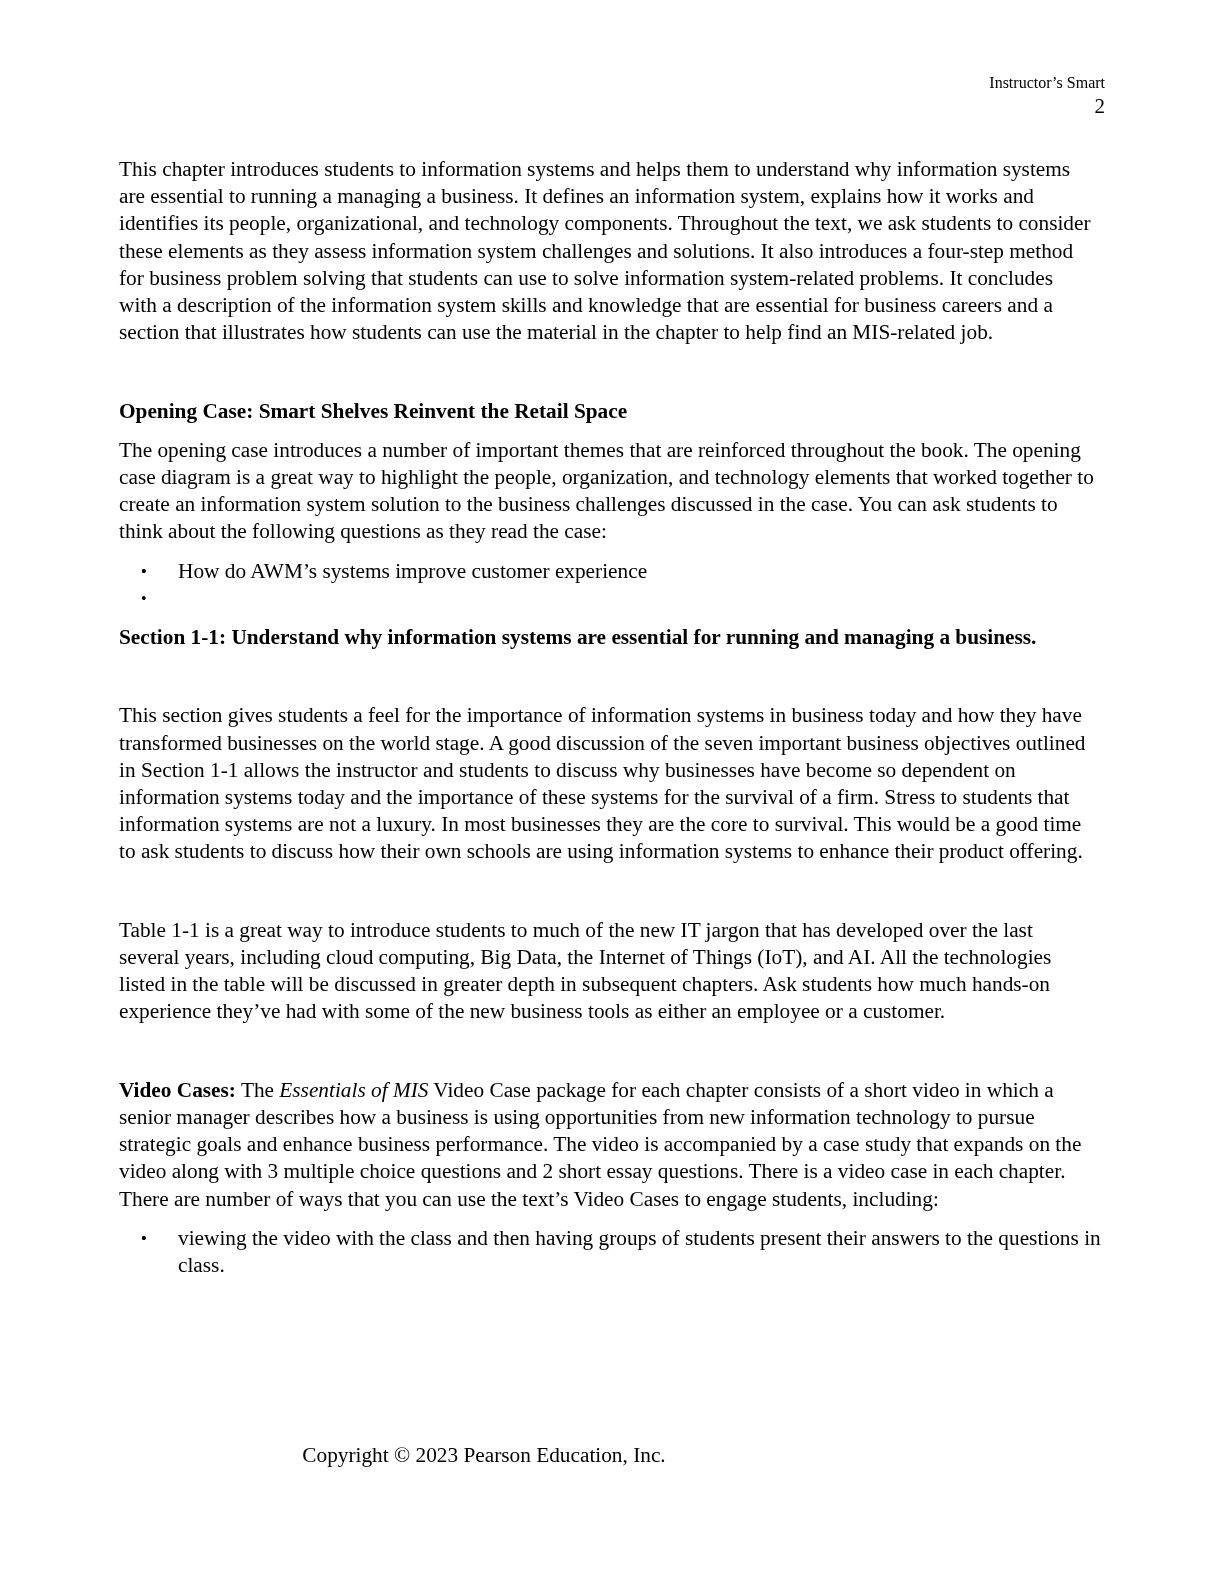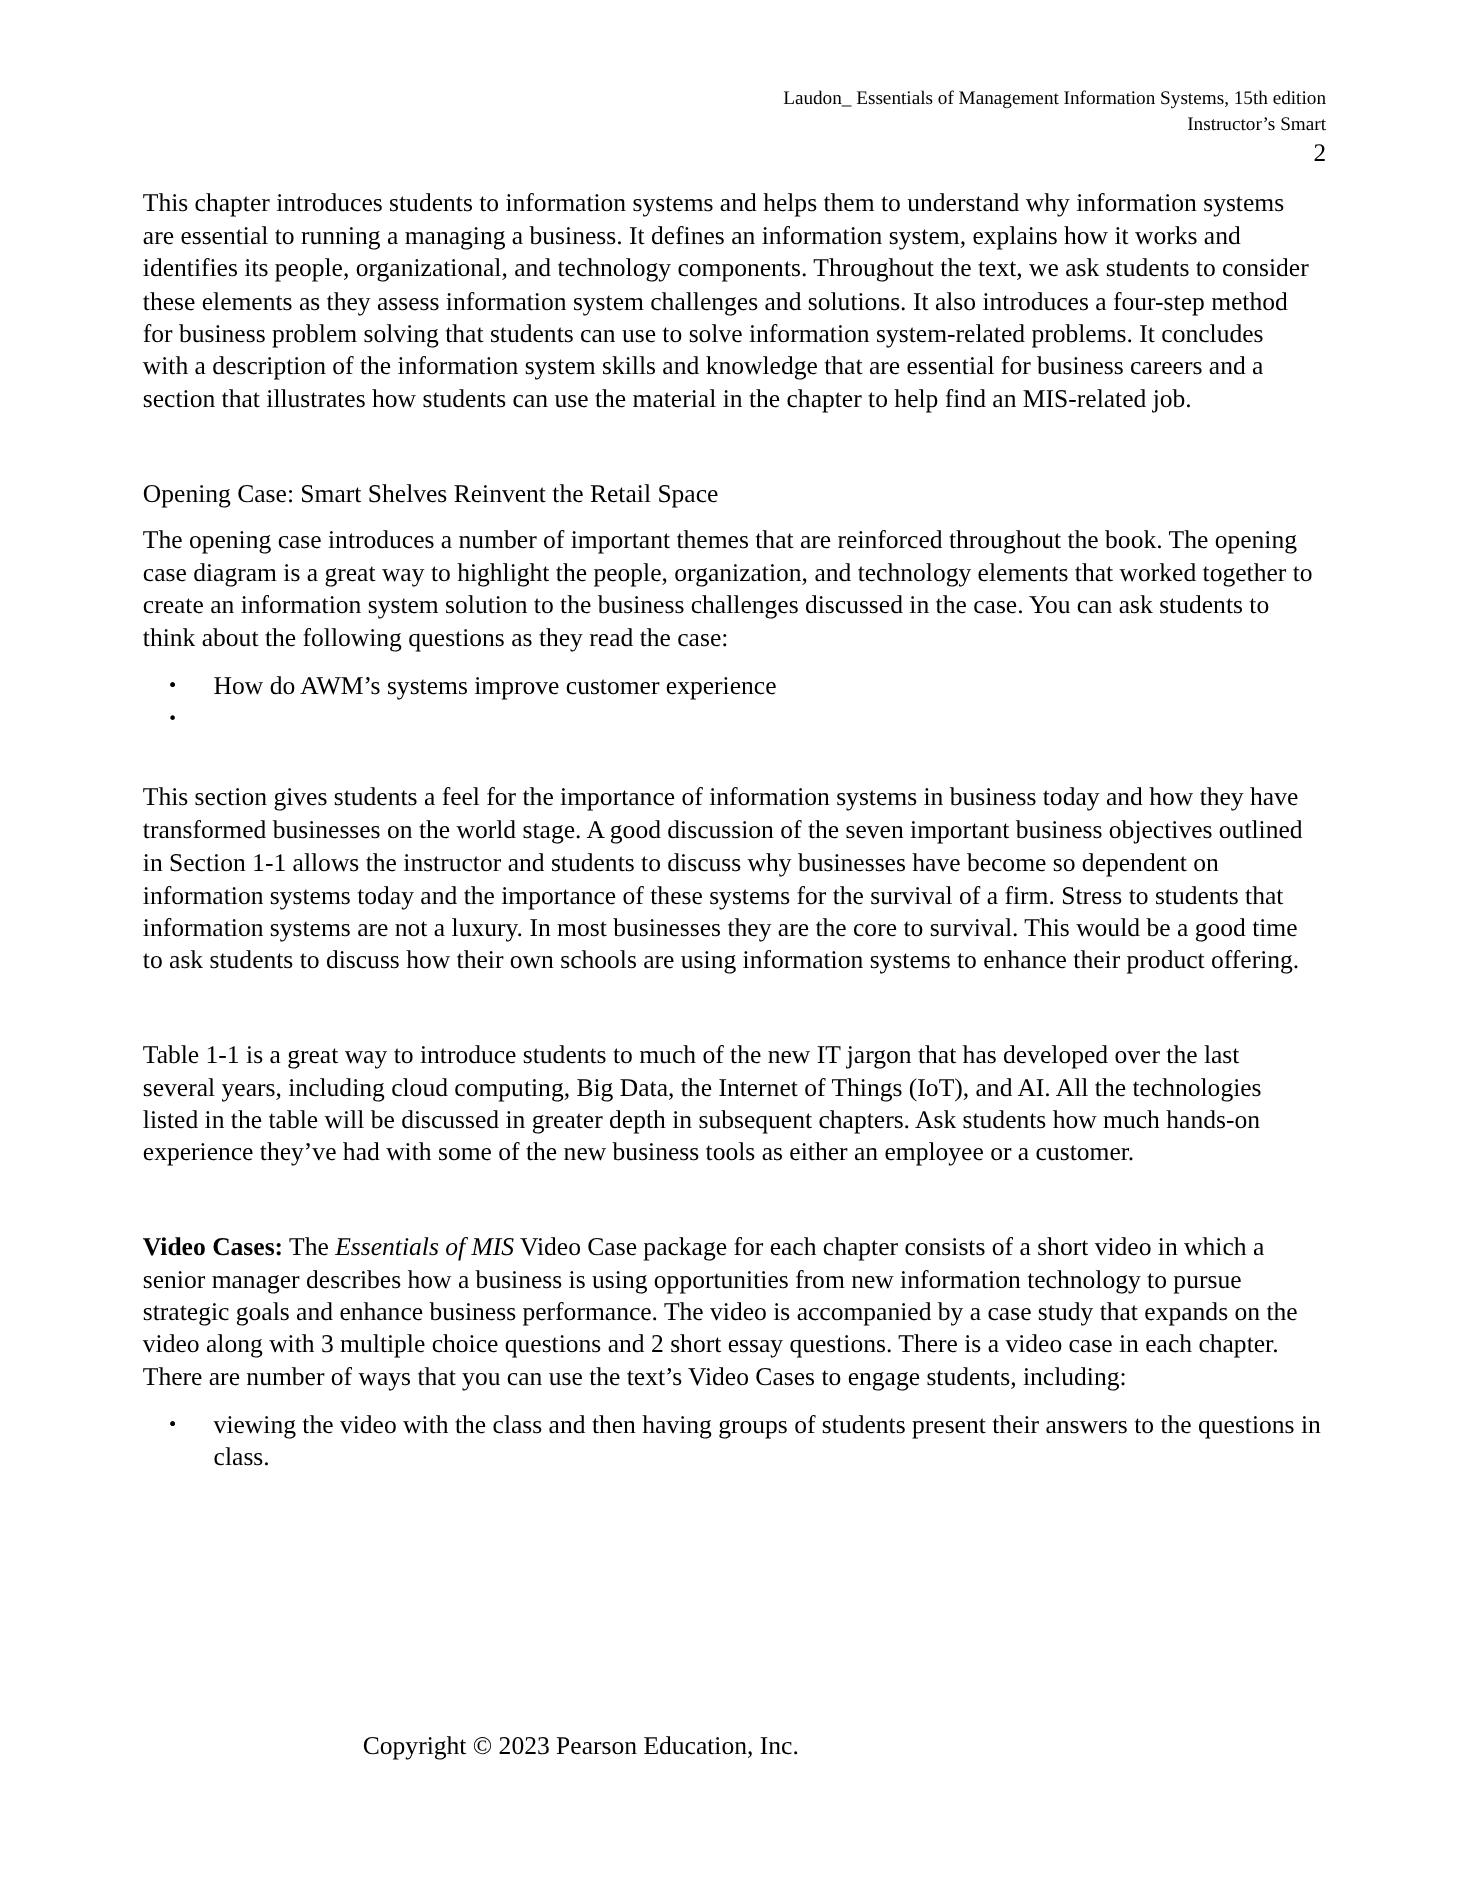--- a/index.html
+++ b/index.html
@@ -11,36 +11,35 @@
     position: absolute; right: 119px; top: 72px; text-align: right;
     font-size: 16px; line-height: 21px;
   }
   .header .page-num { font-size: 21px; line-height: 26px; margin-top: 0px; }
   .content {
     position: absolute; left: 107px; top: 144px; width: 1000px;
     font-size: 21.3px; line-height: 27.2px;
   }
   p { margin: 12px; }
   .gap { height: 27.2px; }
-  .heading { font-weight: normal; }
+  .heading { font-weight: bold; }
   ul { margin: 0; padding: 0; list-style: none; }
   ul li { position: relative; padding-left: 71px; }
   ul li .bullet {
     position: absolute; left: 34px; top: 0; font-size: 16px;
   }
   .footer {
     position: absolute; left: 0; width: 968px; top: 1443px; text-align: center;
     font-size: 21.3px;
   }
 </style>
 </head>
 <body>
 
 <div class="header">
-  <div>Laudon_ Essentials of Management Information Systems, 15th edition</div>
   <div>Instructor’s Smart</div>
   <div class="page-num">2</div>
 </div>
 
 <div class="content">
   <p>This chapter introduces students to information systems and helps them to understand why information systems are essential to running a managing a business. It defines an information system, explains how it works and identifies its people, organizational, and technology components. Throughout the text, we ask students to consider these elements as they assess information system challenges and solutions. It also introduces a four-step method for business problem solving that students can use to solve information system-related problems. It concludes with a description of the information system skills and knowledge that are essential for business careers and a section that illustrates how students can use the material in the chapter to help find an MIS-related job.</p>
   <div class="gap"></div>
 
   <p class="heading">Opening Case: Smart Shelves Reinvent the Retail Space</p>
   <p>The opening case introduces a number of important themes that are reinforced throughout the book. The opening case diagram is a great way to highlight the people, organization, and technology elements that worked together to create an information system solution to the business challenges discussed in the case. You can ask students to think about the following questions as they read the case:</p>
@@ -51,20 +50,21 @@
     <li>
       <span class="bullet">•</span>
       <span>How do AWM’s systems improve customer experience</span>
     </li>
     <li>
       <span class="bullet">•</span>
     </li>
   </ul>
   <div class="gap"></div>
 
+  <p class="heading">Section 1-1: Understand why information systems are essential for running and managing a business.</p>
   <div class="gap"></div>
   <p>This section gives students a feel for the importance of information systems in business today and how they have transformed businesses on the world stage. A good discussion of the seven important business objectives outlined in Section 1-1 allows the instructor and students to discuss why businesses have become so dependent on information systems today and the importance of these systems for the survival of a firm. Stress to students that information systems are not a luxury. In most businesses they are the core to survival. This would be a good time to ask students to discuss how their own schools are using information systems to enhance their product offering.</p>
   <div class="gap"></div>
   <p>Table 1-1 is a great way to introduce students to much of the new IT jargon that has developed over the last several years, including cloud computing, Big Data, the Internet of Things (IoT), and AI. All the technologies listed in the table will be discussed in greater depth in subsequent chapters. Ask students how much hands-on experience they’ve had with some of the new business tools as either an employee or a customer.</p>
   <div class="gap"></div>
 
   <p><b>Video Cases:</b><span> The </span><i>Essentials of MIS</i><span> Video Case package for each chapter consists of a short video in which a senior manager describes how a business is using opportunities from new information technology to pursue strategic goals and enhance business performance. The video is accompanied by a case study that expands on the video along with 3 multiple choice questions and 2 short essay questions. There is a video case in each chapter. There are number of ways that you can use the text’s Video Cases to engage students, including:</span></p>
   <ul>
     <li>
       <span class="bullet">•</span>

